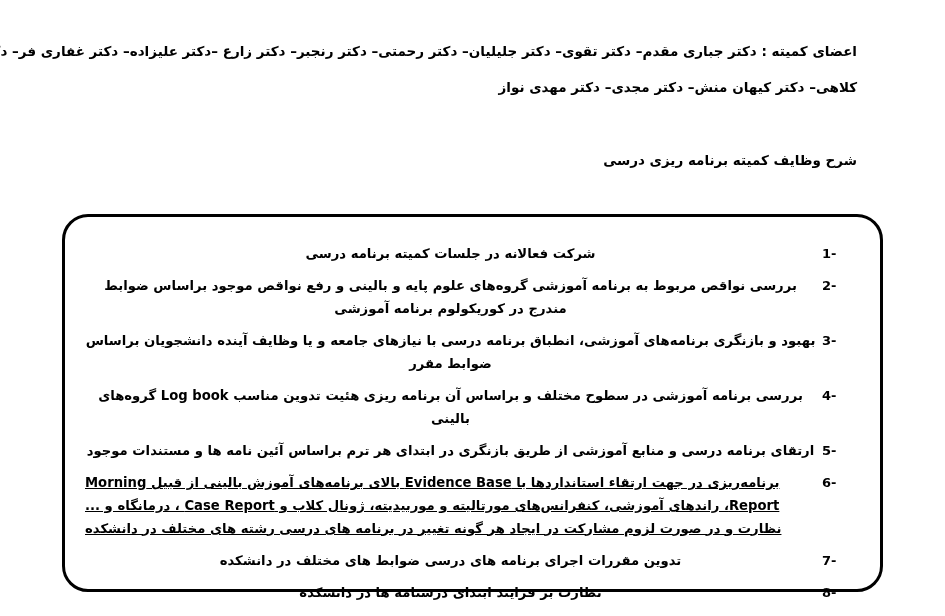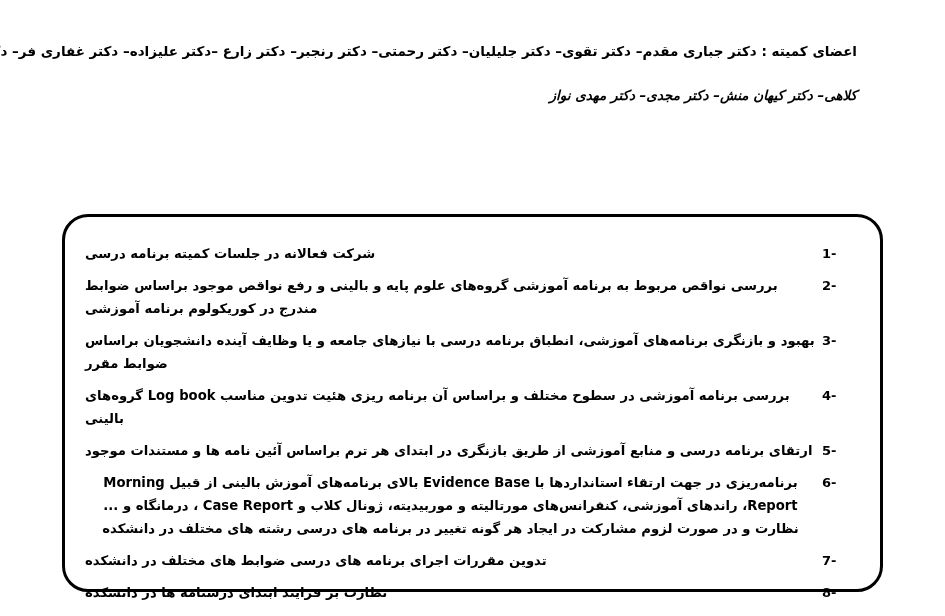--- a/index.html
+++ b/index.html
@@ -31,22 +31,21 @@
     font-size: 13.5px;
     font-weight: bold;
     line-height: 2.05;
     letter-spacing: 0px;
   }
   .members-line {
     display: block;
     white-space: nowrap;
   }
   .members-line.second {
-    margin-top: 16px;
-    font-style: italic;
+    margin-top: 8px;
   }
   .section-heading {
     position: absolute;
     top: 152px;
     right: 88px;
     left: 88px;
     text-align: right;
     font-size: 13.5px;
     font-weight: bold;
   }
@@ -81,37 +80,39 @@
     width: 34px;
     text-align: left;
     padding-left: 6px;
     padding-right: 2px;
     white-space: nowrap;
     font-weight: bold;
     font-size: 13px;
   }
   .duty-text {
     flex: 1 1 auto;
-    text-align: left;
+    text-align: center;
     padding-left: 2px;
   }
   .duty-item.multiline .duty-text {
-    text-align: center;
+    text-align: left;
+    text-decoration: underline;
   }
 </style>
 </head>
 <body>
 
 <div class="page">
 
   <div class="members-block">
     <span class="members-line">اعضای  کمیته : دکتر جباری مقدم– دکتر تقوی– دکتر جلیلیان– دکتر رحمتی– دکتر رنجبر– دکتر زارع –دکتر علیزاده– دکتر غفاری فر– دکتر</span>
     <span class="members-line second">کلاهی– دکتر کیهان منش– دکتر مجدی– دکتر مهدی نواز</span>
   </div>
 
+  <div class="section-heading">شرح وظایف کمیته برنامه ریزی درسی</div>
 
   <div class="duties-box">
     <ol class="duties-list">
       <li class="duty-item">
         <span class="duty-num">-1</span>
         <span class="duty-text">شرکت فعالانه در جلسات کمیته برنامه درسی</span>
       </li>
       <li class="duty-item">
         <span class="duty-num">-2</span>
         <span class="duty-text">بررسی نواقص مربوط به برنامه آموزشی گروه‌های علوم پایه و بالینی و رفع نواقص موجود براساس ضوابط مندرج در کوریکولوم برنامه آموزشی</span>

